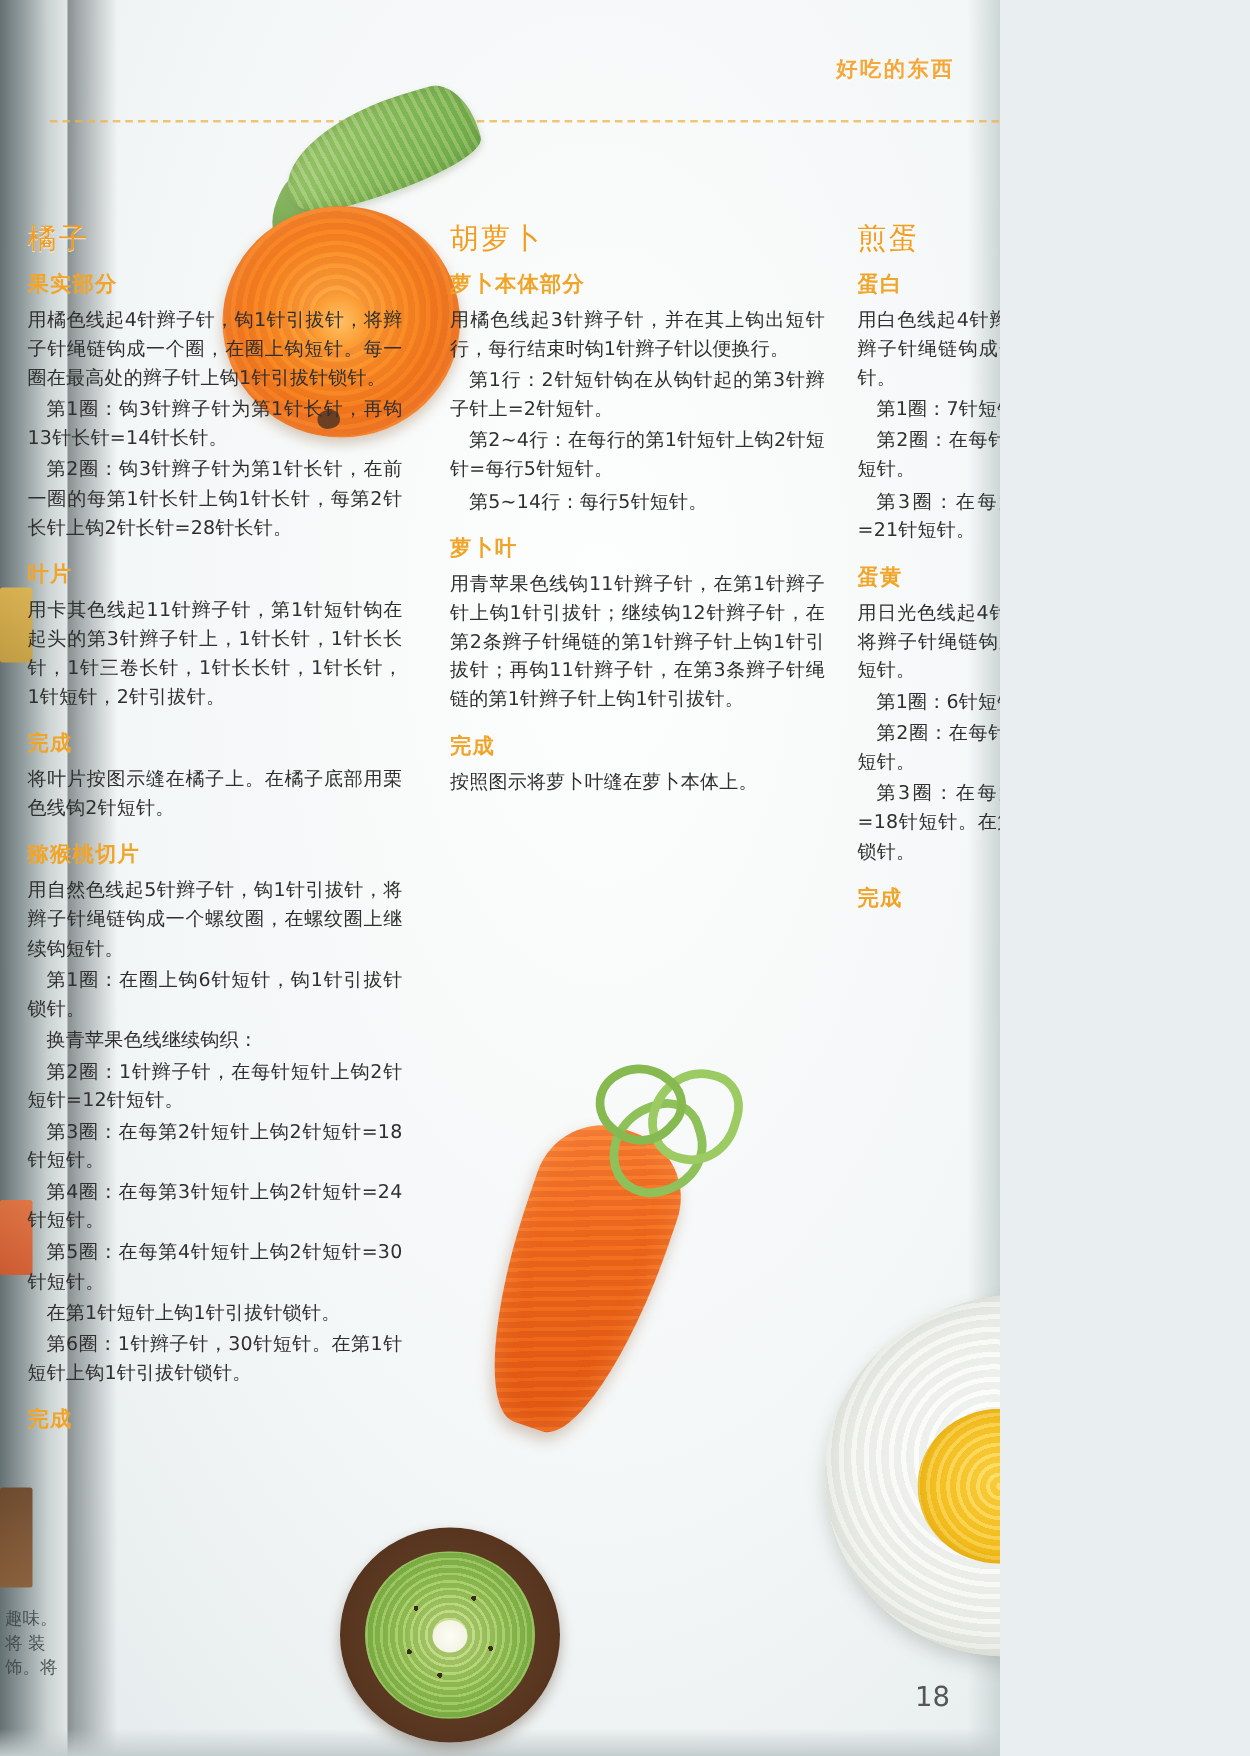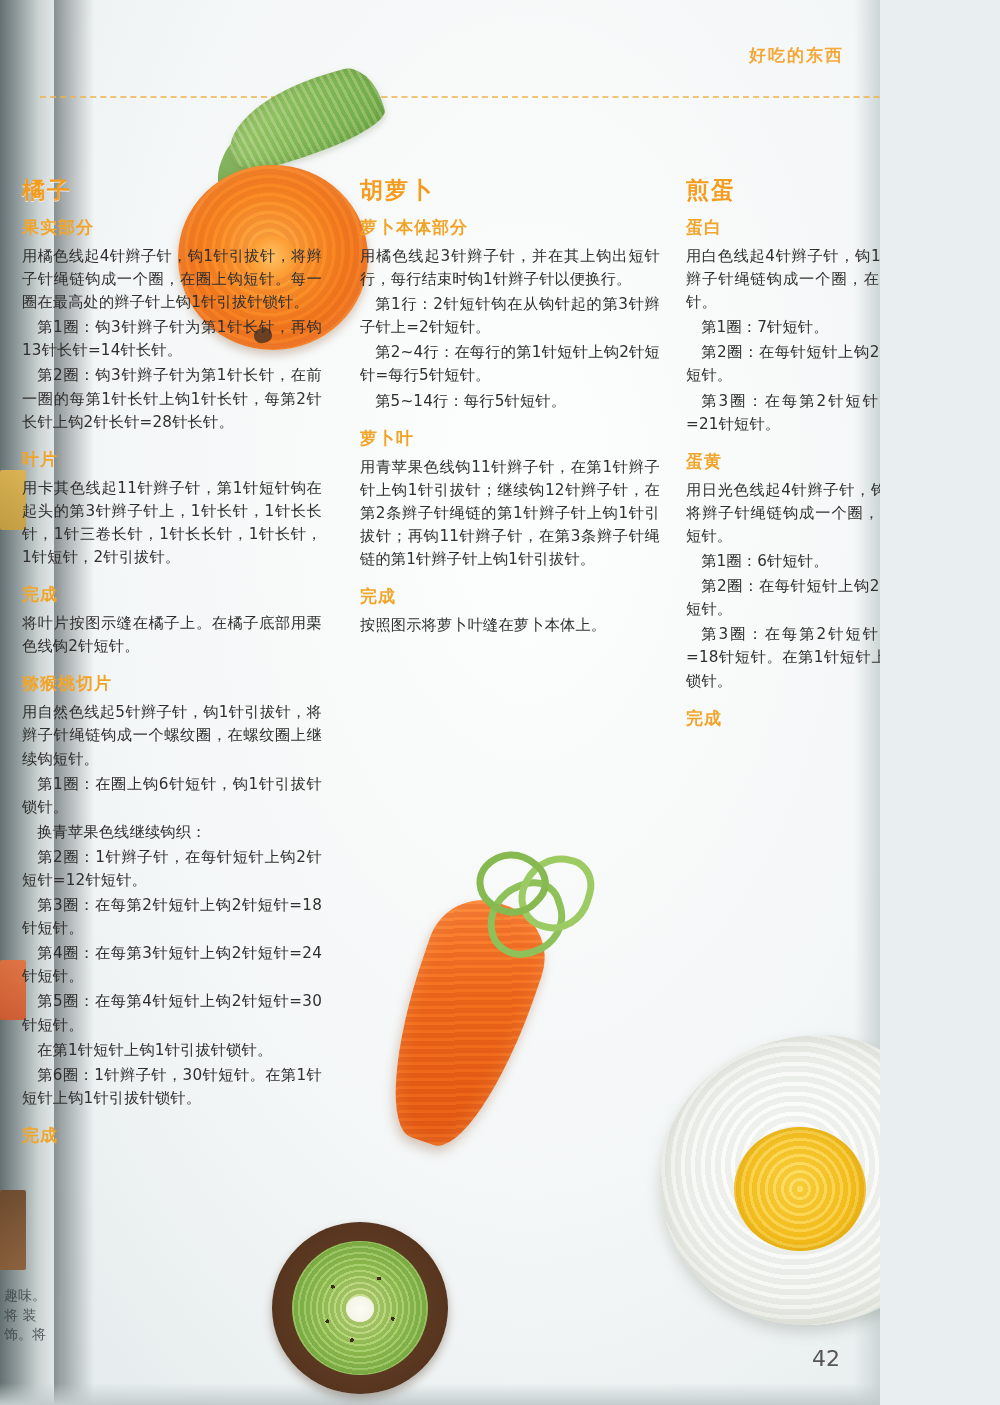--- a/index.html
+++ b/index.html
@@ -5,21 +5,21 @@
   html,body{margin:0;padding:0;}
   body{
     width:1000px;height:1405px;
     background:#e9eef0;
     font-family:"DejaVu Sans","Liberation Sans",sans-serif;
     overflow:hidden;
     position:relative;
   }
   
   #page{
-    position:absolute;left:0;top:0;width:880px;height:1405px;
+    position:absolute;left:0;top:0;width:800px;height:1405px;
     background:
       radial-gradient(ellipse at 60% 35%, #fdfefe 0%, #f4f7f7 55%, #e2e9ea 100%);
     overflow:hidden;
   }
   
   #gutter{
     position:absolute;left:0;top:0;width:62px;height:1405px;
     background:linear-gradient(90deg,#5d6a6b 0%,#8b9698 28%,#c9d1d0 62%,#eef2f2 100%);
     opacity:.95;
   }
@@ -46,21 +46,21 @@
     color:#f4a83a;font-size:17px;letter-spacing:2px;font-weight:bold;
     text-shadow:0 1px 0 rgba(255,255,255,.6);
   }
   
   .col{position:absolute;top:175px;color:#3a3a3a;}
   #col1{left:22px;width:300px;}
   #col2{left:360px;width:300px;}
   #col3{left:686px;width:290px;}
 
   .h1{
-    color:#f39c1f;font-size:23px;font-weight:bold;letter-spacing:2px;
+    color:#f39c1f;font-size:23px;font-weight:normal;letter-spacing:2px;
     margin:0 0 10px 0;text-shadow:0 1px 0 rgba(255,255,255,.7);
   }
   .h2{
     color:#f0a52a;font-size:17px;font-weight:bold;letter-spacing:1px;
     margin:14px 0 6px 0;
   }
   .h2.first{margin-top:0;}
   p.t{
     margin:0 0 2px 0;font-size:15.2px;line-height:1.52;color:#2f2f2f;
     letter-spacing:.2px;text-align:justify;
@@ -297,14 +297,14 @@
       <div class="h2">蛋黄</div>
       <p class="t">用日光色线起4针辫子针，钩1针引拔针，将辫子针绳链钩成一个圈，在圈上继续钩短针。</p>
       <p class="t ind">第1圈：6针短针。</p>
       <p class="t ind">第2圈：在每针短针上钩2针短针=12针短针。</p>
       <p class="t ind">第3圈：在每第2针短针上钩2针短针=18针短针。在第1针短针上钩1针引拔针锁针。</p>
       <div class="h2">完成</div>
     </div>
 
   <div id="gutter-text">趣味。将
 装饰。将</div>
-  <div id="page-number">42</div>
+  <div id="page-number">18</div>
 </div>
 
 </body></html>

